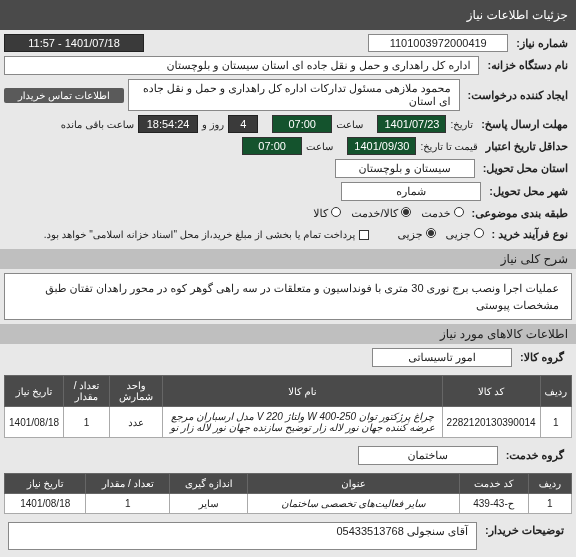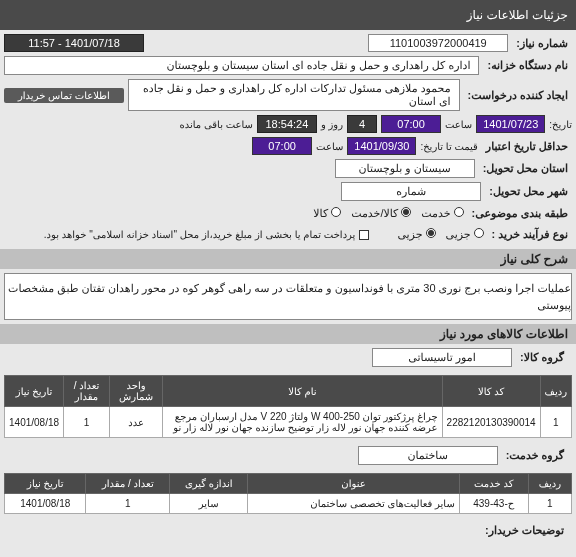--- a/index.html
+++ b/index.html
@@ -41,30 +41,31 @@
     display: inline-block;
     min-width: 60px;
     text-align: center;
   }
   .value-box.dark {
     background: #3a3a3a;
     color: #fff;
     border: 1px solid #222;
   }
   .value-box.dark2 {
-    background: #4c1d95;
+    background: #14532d;
     color: #fff;
     border: 1px solid #333;
+    margin-left: 10px;
   }
   .wide { min-width: 140px; }
   .xwide { flex: 1; text-align: right; padding-right: 8px;}
   .sub-header {
     background: #bfbfbf;
     padding: 3px 8px;
-    font-weight: bold;
+    font-weight: normal;
     font-size: 12px;
     margin-top: 4px;
   }
   .radio-group {
     display: inline-flex;
     gap: 10px;
     align-items: center;
   }
   .radio {
     display: inline-flex;
@@ -89,21 +90,21 @@
   }
   .checkbox {
     width: 10px; height: 10px;
     border: 1px solid #333;
     display: inline-block;
     background: #fff;
   }
   .desc-box {
     background: #fff;
     border: 1px solid #888;
-    padding: 6px 0;
+    padding: 6px 12px;
     margin: 4px;
     font-size: 11px;
     line-height: 1.5;
   }
   table {
     width: calc(100% - 8px);
     margin: 4px;
     border-collapse: collapse;
     font-size: 10px;
   }
@@ -114,21 +115,21 @@
     border: 1px solid #666;
     font-weight: normal;
     margin-left: 45px;
   }
   td {
     background: #fff;
     padding: 4px;
     border: 1px solid #aaa;
     text-align: center;
   }
-  td.right { text-align: right; }
+  td.right { text-align: center; font-style: italic; }
   .info-pill {
     background: #5a5a5a;
     color: #fff;
     padding: 2px 14px;
     border-radius: 2px;
     font-size: 10px;
   }
   .small-txt { font-size: 10px; }
   .flex-fill { flex: 1; }
 </style>
@@ -150,20 +151,21 @@
     <span class="value-box xwide">اداره کل راهداری و حمل و نقل جاده ای استان سیستان و بلوچستان</span>
   </div>
 
   <div class="row">
     <span class="label">ایجاد کننده درخواست:</span>
     <span class="value-box xwide">محمود ملازهی مسئول تدارکات اداره کل راهداری و حمل و نقل جاده ای استان</span>
     <span class="info-pill">اطلاعات تماس خریدار</span>
   </div>
 
   <div class="row">
+    <span class="label">مهلت ارسال پاسخ:</span>
     <span class="small-txt">تاریخ:</span>
     <span class="value-box dark2">1401/07/23</span>
     <span class="small-txt">ساعت</span>
     <span class="value-box dark2">07:00</span>
     <span class="value-box dark" style="min-width:30px">4</span>
     <span class="small-txt">روز و</span>
     <span class="value-box dark">18:54:24</span>
     <span class="small-txt">ساعت باقی مانده</span>
   </div>
 
@@ -277,13 +279,14 @@
       <td class="right">سایر فعالیت‌های تخصصی ساختمان</td>
       <td>سایر</td>
       <td>1</td>
       <td>1401/08/18</td>
     </tr>
   </tbody>
 </table>
 
 <div class="row" style="padding:4px 8px; align-items:flex-start">
   <span class="label">توضیحات خریدار:</span>
+  <span class="value-box xwide" style="min-height:28px">آقای سنجولی 05433513768</span>
 </div>
 
 </body></html>

